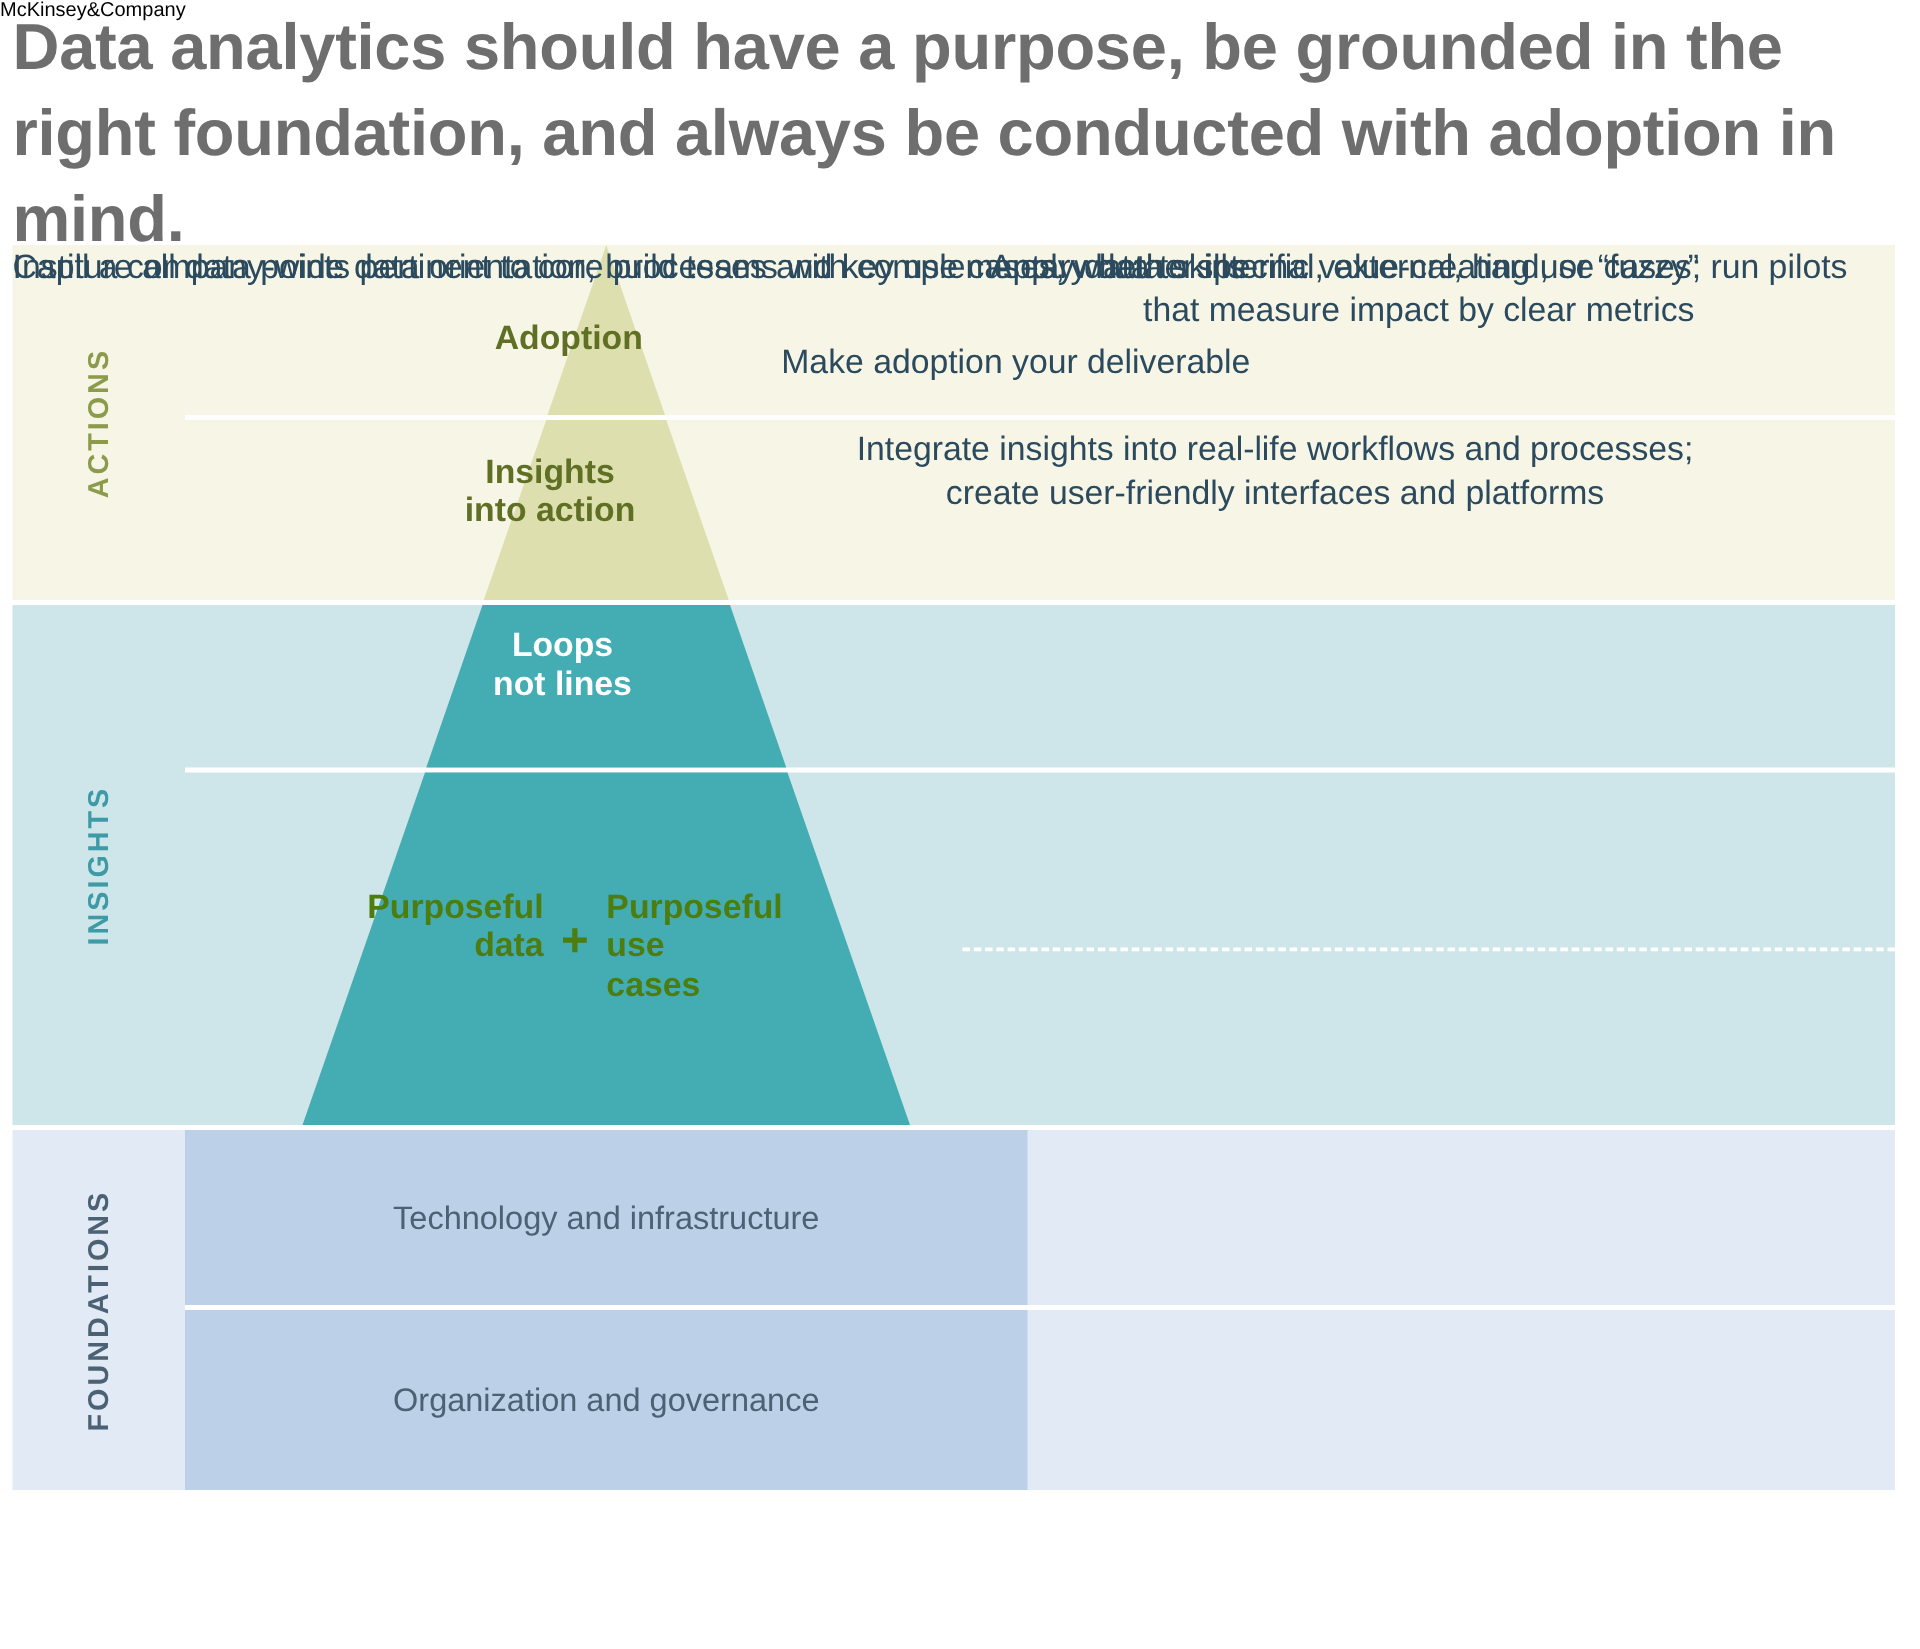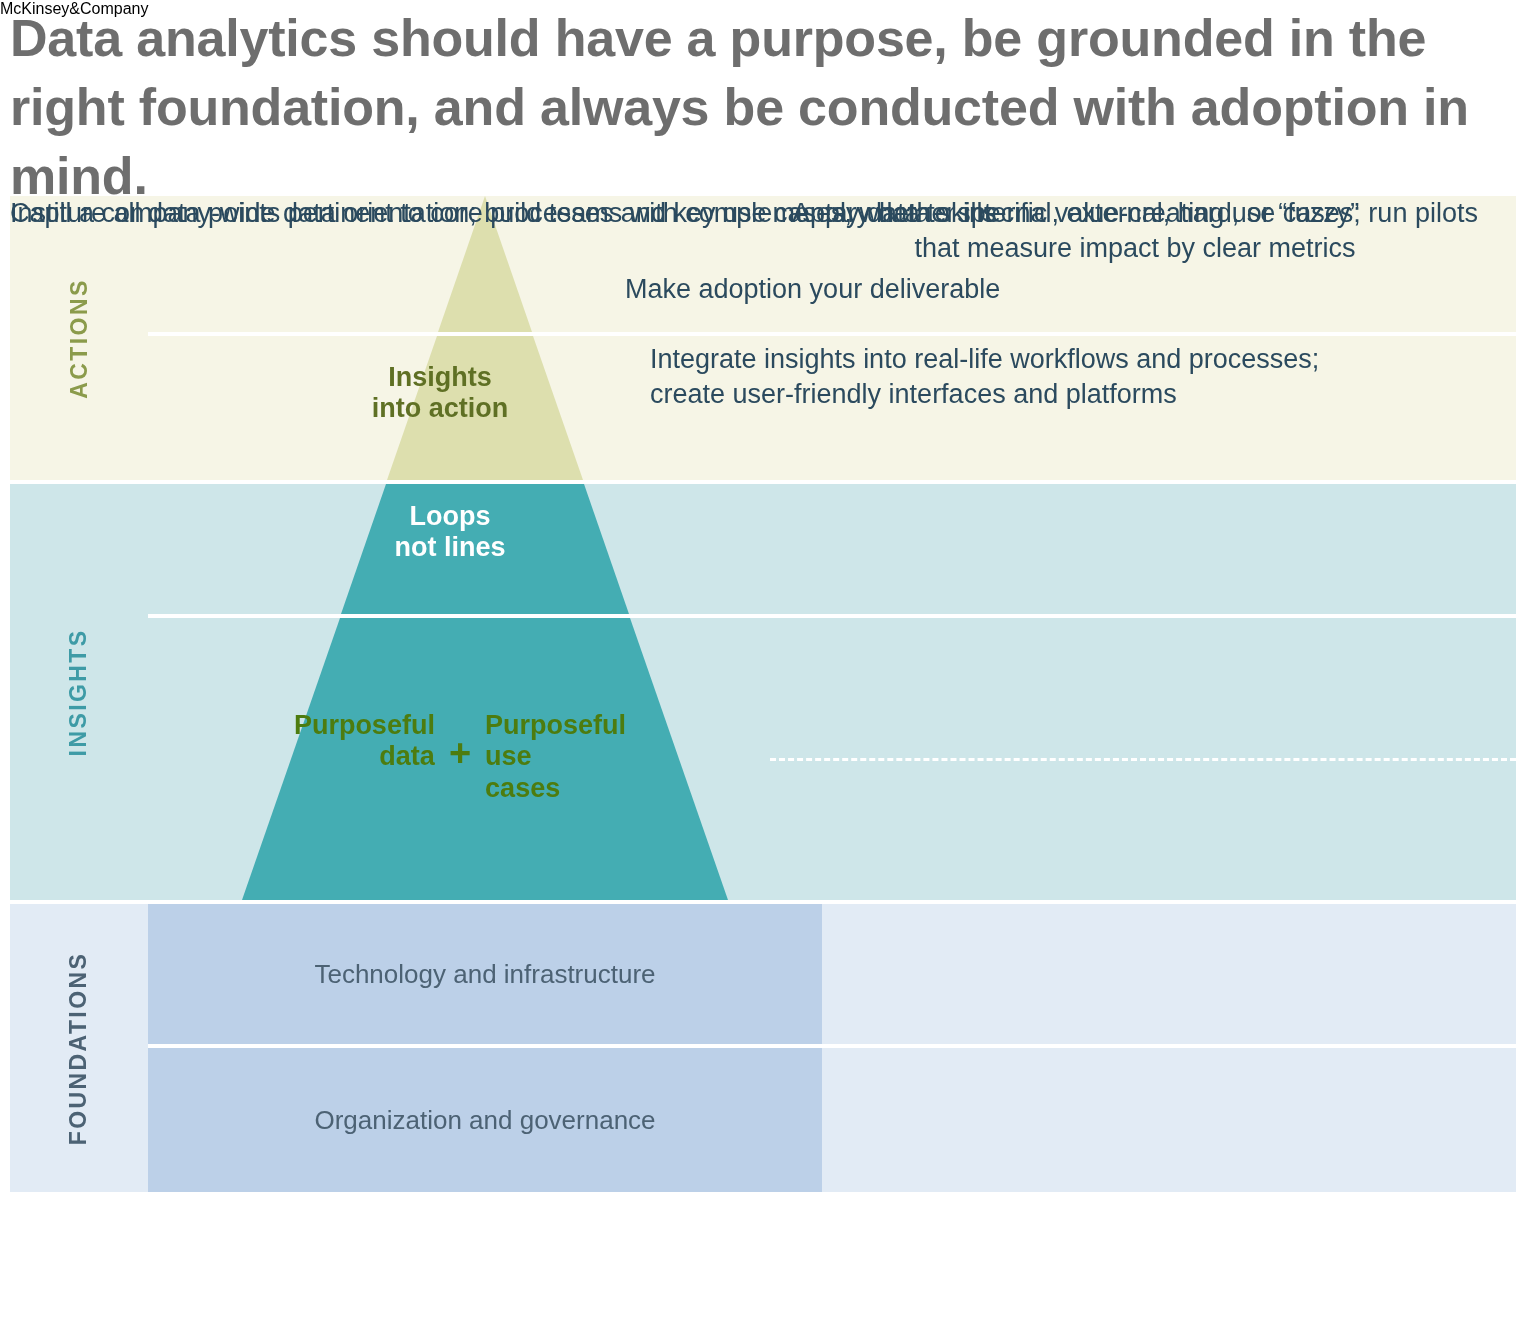--- a/index.html
+++ b/index.html
@@ -155,21 +155,21 @@
 
   
   .desc {
     position: absolute;
     color: #2B4A5E;
     font-size: 27px;
     line-height: 1.28;
   }
 
   #desc-adoption        { left: 615px;  top: 52px;  width: 760px; text-align: left; margin-top: 24px; }
-  #desc-insights-action { left: 640px;  top: 146px; width: 740px; text-align: left; }
+  #desc-insights-action { left: 640px;  top: 146px; width: 740px; text-align: center; }
   #desc-loops           { left: 705px;  top: 318px; width: 700px; text-align: center; }
   #desc-apply           { left: 760px;  top: 430x;  width: 730px; text-align: center; }
   #desc-capture         { left": 0; }
 
   #desc-apply   { left: 760px; top: 432px; width: 730px; text-align: center; }
   #desc-capture { left: 760px; top: 580px; width: 740px; text-align: center; }
 
   #desc-tech { left: 850px; top: 725px; width: 640px; text-align: left; }
   #desc-org  { left: 850px; top: 869px; width: 640px; text-align: left; }
 
@@ -223,20 +223,21 @@
 
     <polygon points="475,0 522,136 428,136" fill="#DDDFAE"></polygon>
 
     <polygon points="427,140 523,140 573,284 377,284" fill="#DDDFAE"></polygon>
 
     <polygon points="376,288 574,288 619,418 331,418" fill="#44ADB3"></polygon>
 
     <polygon points="330,422 620,422 718,704 232,704" fill="#44ADB3"></polygon>
   </svg>
 
+  <div class="tier-caption olive" id="cap-adoption">Adoption</div>
 
   <div class="tier-caption olive" id="cap-insights-action">
     <span style="white-space:pre-line;">Insights
 into action</span>
   </div>
 
   <div class="tier-caption white" id="cap-loops">
     <span style="white-space:pre-line;">Loops
 not lines</span>
   </div>

